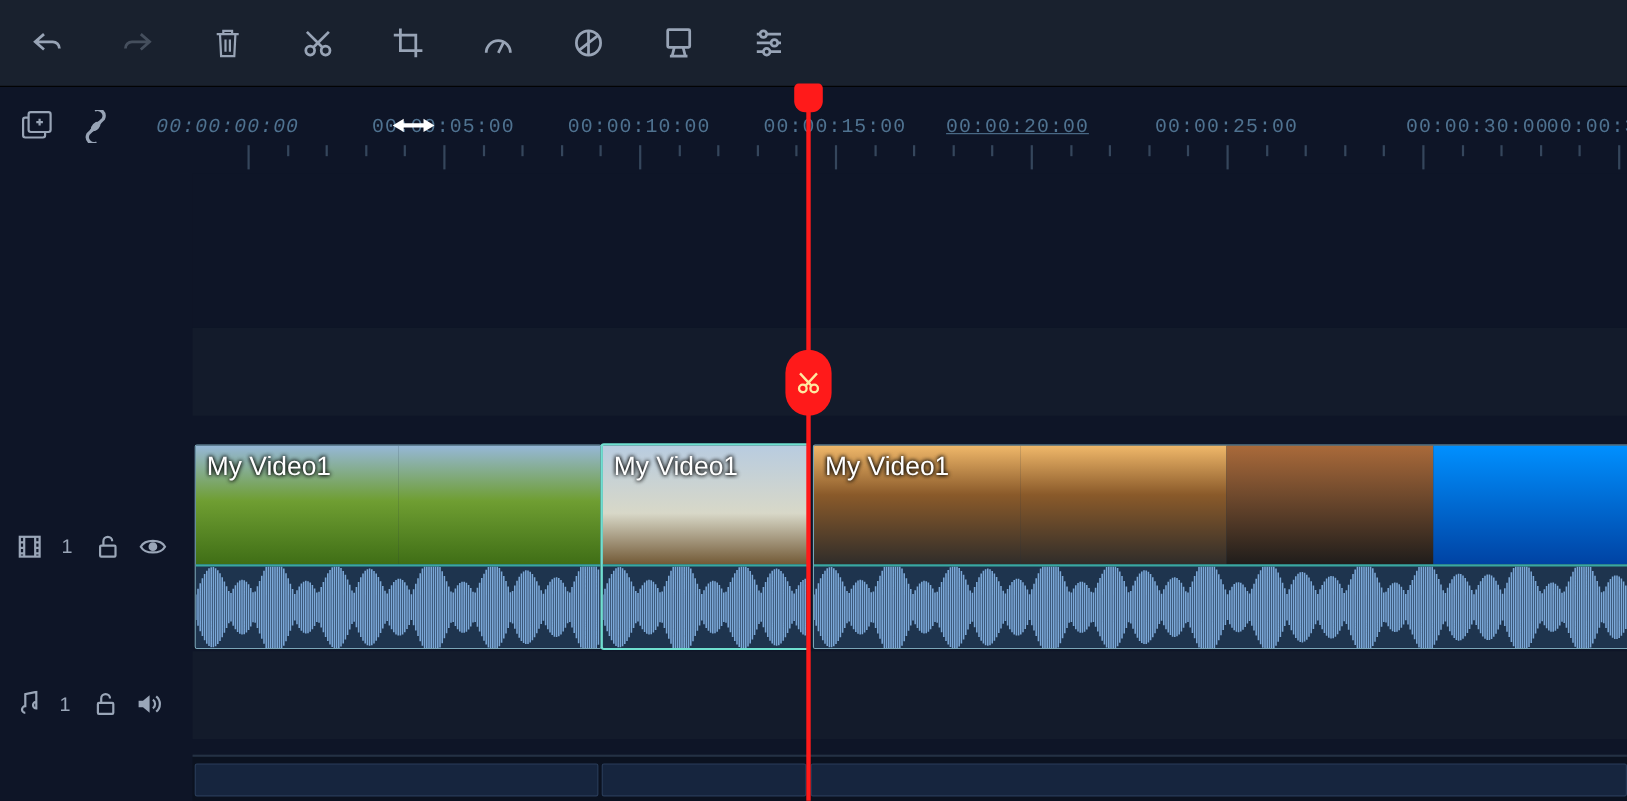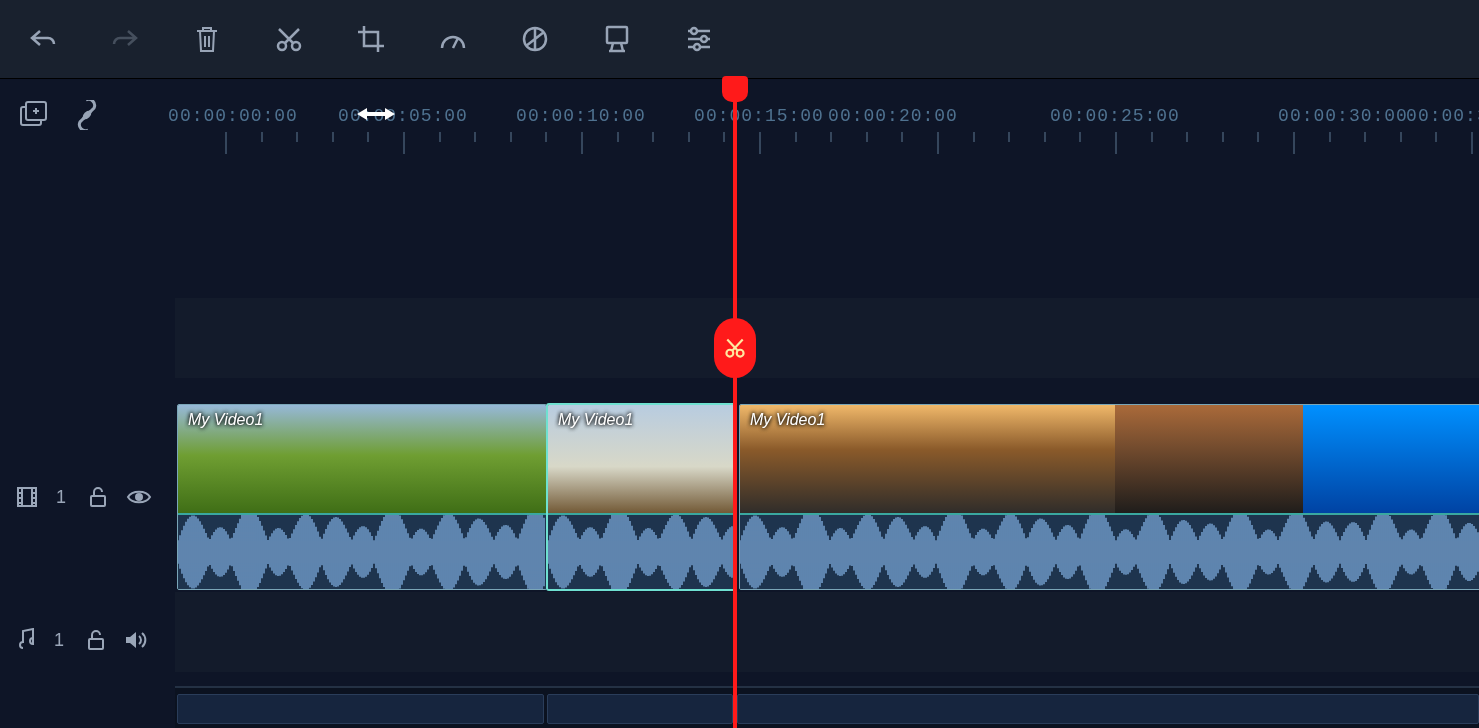--- a/index.html
+++ b/index.html
@@ -32,21 +32,21 @@
   .strip.top{top:140px}
   .strip.audio{top:434px}
   .gutter .track-ctl{position:absolute;left:0;width:175px;display:flex;align-items:center;gap:18px;padding-left:16px;color:#9aa6b8}
   .gutter .track-ctl.v{top:328px}
   .gutter .track-ctl.a{top:470px}
   .track-ctl .num{font-size:18px;margin-right:4px}
 
   .video-lane{position:absolute;left:0;right:-5px;top:244px;height:190px}
   .clip{position:absolute;top:2px;bottom:2px;border:1px solid #7aa6b8;border-radius:2px;overflow:hidden;background:#203040}
   .clip.sel{outline:2px solid #6fe0d0;outline-offset:-1px}
-  .clip-label{position:absolute;top:6px;left:10px;font-size:16px;color:#fff;text-shadow:0 0 4px #000,0 0 4px #000;font-style:italic}
+  .clip-label{position:absolute;top:6px;left:10px;font-size:24px;color:#fff;text-shadow:0 0 4px #000,0 0 4px #000;}
   .thumbs{position:absolute;top:0;left:0;right:0;height:112px;display:flex}
   .thumb{flex:1;min-width:0}
   .wave{position:absolute;left:0;right:0;bottom:0;height:74px;background:#1e344e;border-top:2px solid #3aa8a0;overflow:hidden}
   .wave-in{position:absolute;left:0;right:0;bottom:0;top:0}
 
   
   .bottom-strip{position:absolute;left:0;right:0;bottom:0;height:40px;background:#0b1220;border-top:2px solid #243144}
   .bottom-strip .seg{position:absolute;top:6px;height:28px;background:#16253e;border:1px solid #2a3d5a;border-radius:2px}
 
   
@@ -129,21 +129,21 @@
         </svg>
     </div>
     <div class="btn">
       <svg width="30" height="30" viewBox="0 0 30 30" fill="none" stroke="#98a4b6" stroke-width="3">
           <path d="M12 18 A6 6 0 0 1 18 12 L22 8 A6 6 0 0 0 14 0 M18 12 A6 6 0 0 1 12 18 L8 22 A6 6 0 0 0 16 30" transform="translate(0 0)"></path>
           <path d="M11 19 L19 11"></path>
         </svg>
     </div>
   </div>
   <div class="ruler" id="ruler">
-      <div class="tick-label" style="left: 58px;">00:00:00:00</div>
+      <div class="tick-label" style="left: 32px; font-style: italic;">00:00:00:00</div>
       <div class="tick major" style="left: 50px;"></div>
       <div class="tick" style="left: 85.6px;"></div>
       <div class="tick" style="left: 121.2px;"></div>
       <div class="tick" style="left: 156.8px;"></div>
       <div class="tick" style="left: 192.4px;"></div>
       <div class="tick-label" style="left: 228px;">00:00:05:00</div>
       <div class="tick major" style="left: 228px;"></div>
       <div class="tick" style="left: 263.6px;"></div>
       <div class="tick" style="left: 299.2px;"></div>
       <div class="tick" style="left: 334.8px;"></div>
@@ -153,21 +153,21 @@
       <div class="tick" style="left: 441.6px;"></div>
       <div class="tick" style="left: 477.2px;"></div>
       <div class="tick" style="left: 512.8px;"></div>
       <div class="tick" style="left: 548.4px;"></div>
       <div class="tick-label" style="left: 584px;">00:00:15:00</div>
       <div class="tick major" style="left: 584px;"></div>
       <div class="tick" style="left: 619.6px;"></div>
       <div class="tick" style="left: 655.2px;"></div>
       <div class="tick" style="left: 690.8px;"></div>
       <div class="tick" style="left: 726.4px;"></div>
-      <div class="tick-label" style="left: 718px;">00:00:20:00</div>
+      <div class="tick-label" style="left: 750px; text-decoration: underline;">00:00:20:00</div>
       <div class="tick major" style="left: 762px;"></div>
       <div class="tick" style="left: 797.6px;"></div>
       <div class="tick" style="left: 833.2px;"></div>
       <div class="tick" style="left: 868.8px;"></div>
       <div class="tick" style="left: 904.4px;"></div>
       <div class="tick-label" style="left: 940px;">00:00:25:00</div>
       <div class="tick major" style="left: 940px;"></div>
       <div class="tick" style="left: 975.6px;"></div>
       <div class="tick" style="left: 1011.2px;"></div>
       <div class="tick" style="left: 1046.8px;"></div>

